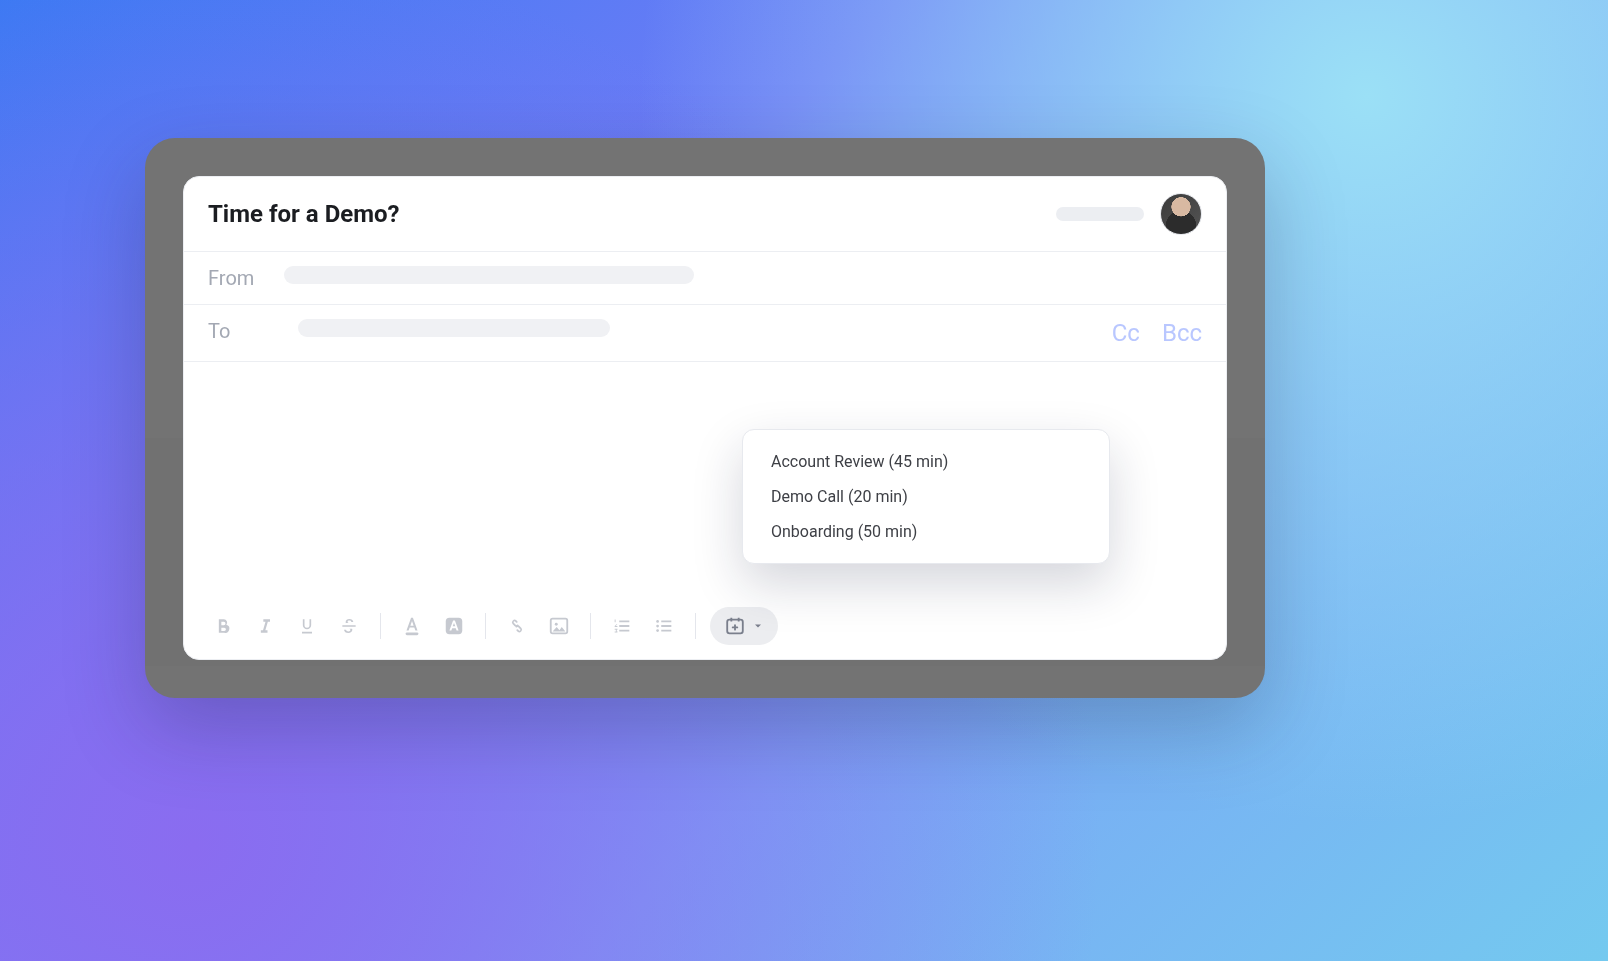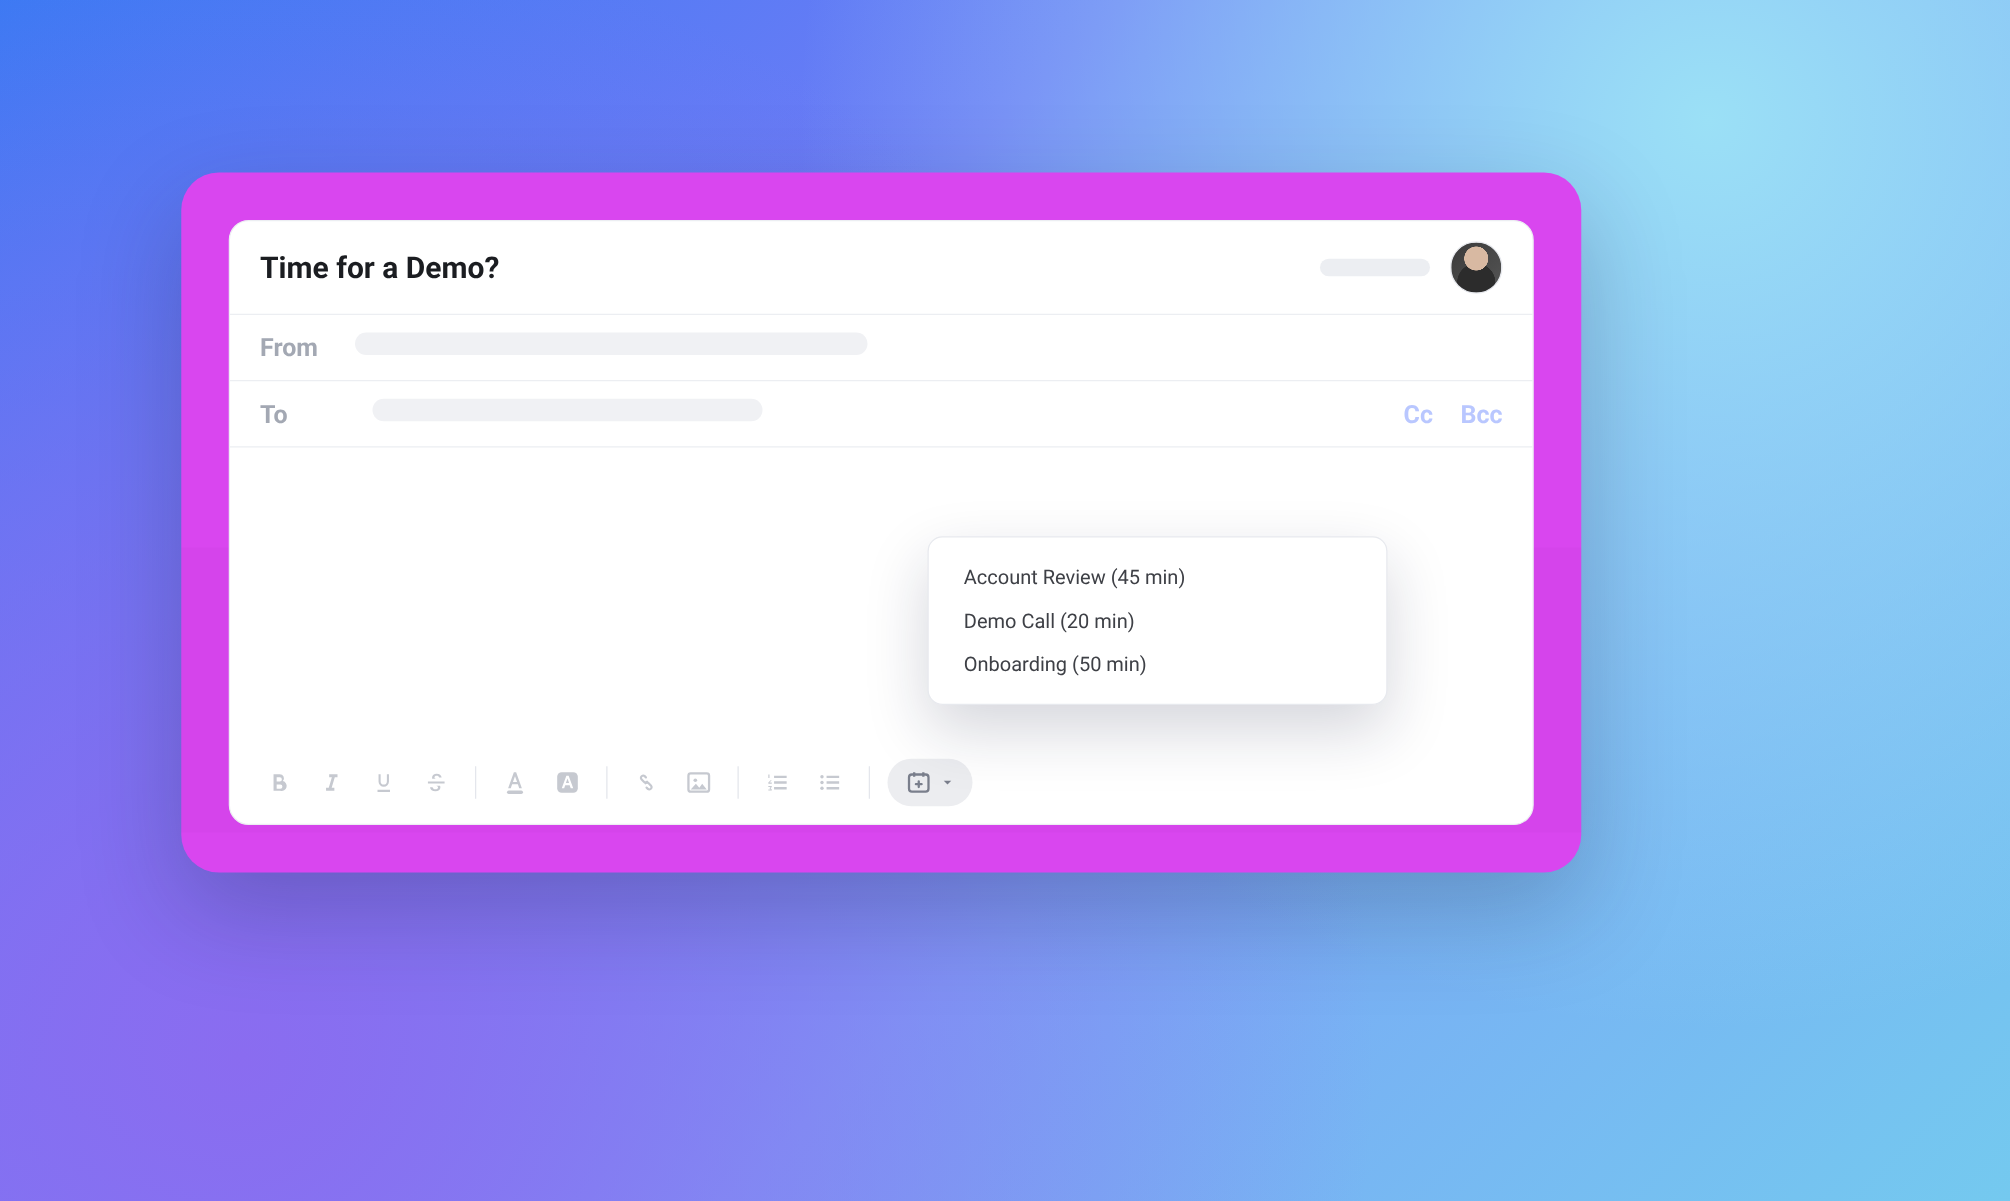--- a/index.html
+++ b/index.html
@@ -12,21 +12,21 @@
       linear-gradient(135deg,#3a7af3 0%, #6f7cf6 35%, #7aa6f6 60%, #74c9ef 100%);
     overflow:hidden;
     position:relative;
   }
 
   
   .outer-card{
     position:absolute;
     left:145px; top:138px;
     width:1120px; height:560px;
-    background:#d946ef;
+    background:#737373;
     border-radius:30px;
     box-shadow:0 30px 80px rgba(20,30,60,.25);
     padding:38px;
   }
 
   
   .compose{
     width:100%; height:100%;
     background:#fff;
     border-radius:16px;
@@ -55,28 +55,27 @@
                linear-gradient(135deg,#3a3a3a,#555);
     border:1px solid #e7e9ee;
   }
 
   
   .field-row{
     display:flex;
     padding:14px 24px;
     border-bottom:1px solid #eceef2;
     min-height:52px;
-    font-weight:bold;
   }
   .field-label{width:76px;color:#a3a8b3;font-size:20px;}
   .field-skeleton{height:18px;border-radius:10px;background:#f0f1f4;}
   .from-skel{width:410px;}
   .to-skel{width:312px;margin-left:14px;}
   .ccbcc{margin-left:auto;display:flex;gap:22px;}
-  .cclink{color:#b9c7ff;font-size:20px;cursor:pointer;}
+  .cclink{color:#b9c7ff;font-size:24px;cursor:pointer;}
 
   
   .body-area{flex:1;}
 
   
   .toolbar{
     display:flex;align-items:center;gap:8px;
     padding:10px 22px 14px 22px;
   }
   .tb-btn{

